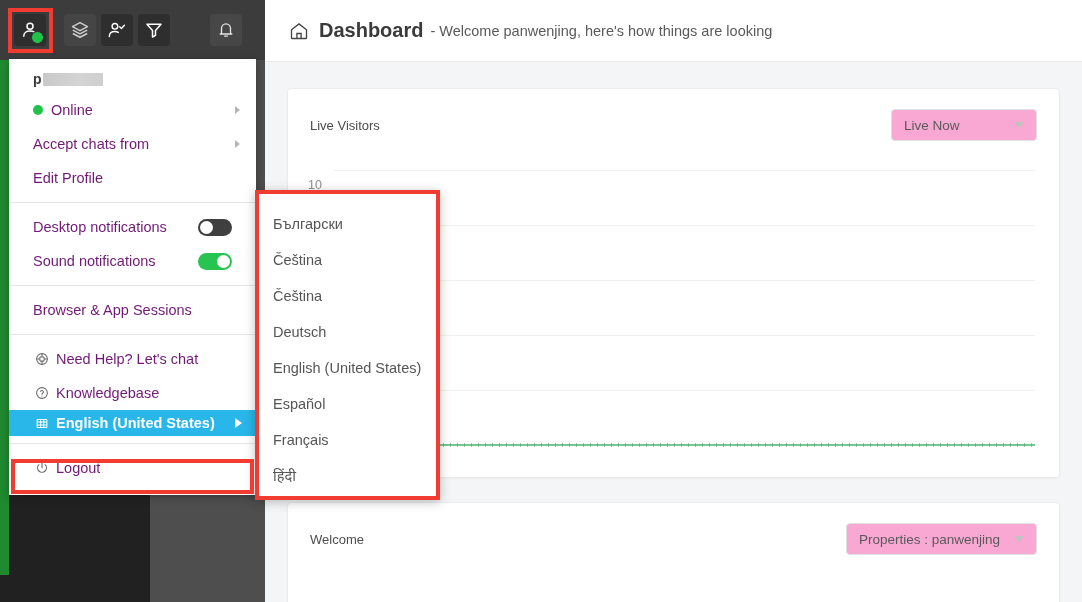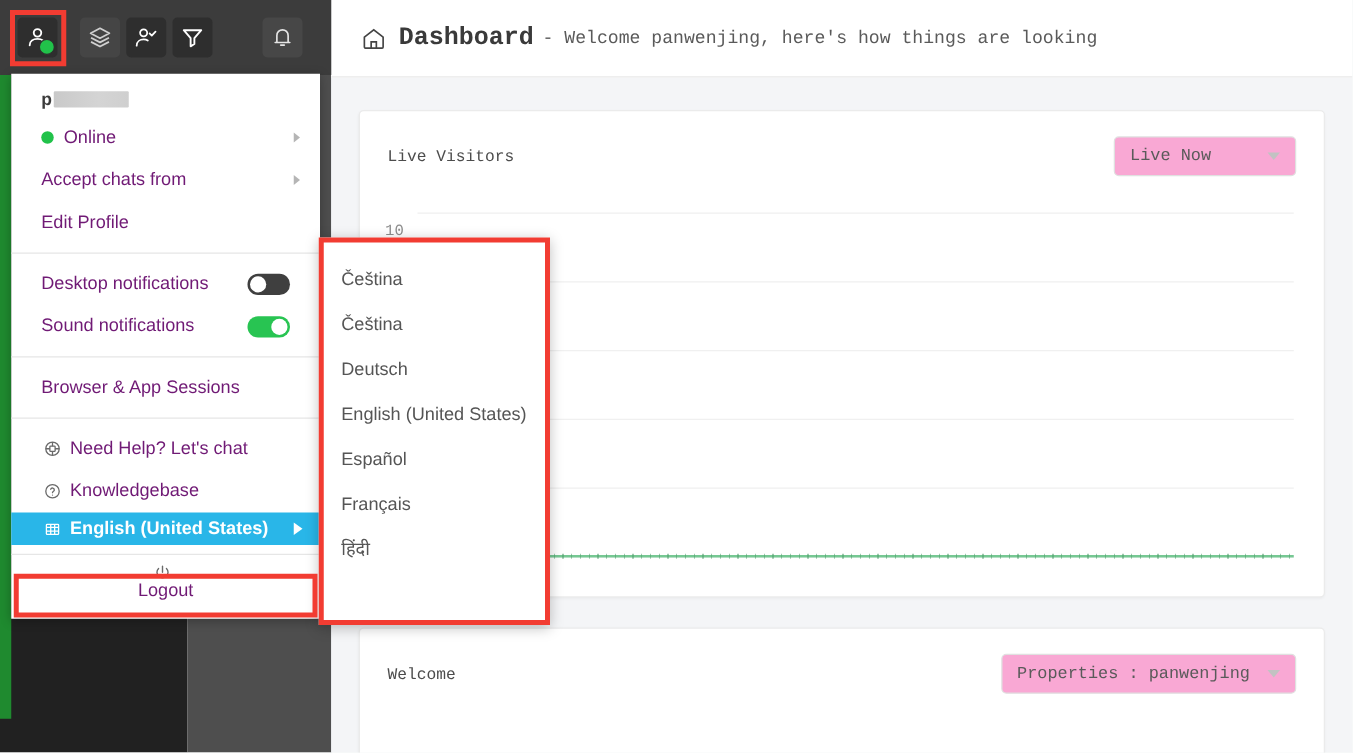--- a/index.html
+++ b/index.html
@@ -61,21 +61,21 @@
   .redbox-lang{left:11px;top:459px;width:243px;height:35px;}
 
   
   .submenu{position:absolute;left:255px;top:190px;width:185px;height:310px;background:#ffffff;
            box-shadow:0 2px 10px rgba(0,0,0,.25);box-sizing:border-box;}
   .submenu-inner{padding:16px 0 0 18px;}
   .lang{height:36px;line-height:36px;font-size:14.5px;color:#555;white-space:nowrap;}
   .redbox-sub{left:255px;top:190px;width:185px;height:310px;}
 
   
-  .main{position:absolute;left:265px;top:0;width:817px;height:602px;background:#f4f5f7;font-family:Liberation Mono, monospace;}
+  .main{position:absolute;left:265px;top:0;width:817px;height:602px;background:#f4f5f7;}
   .topbar{height:62px;background:#ffffff;border-bottom:1px solid #e9e9e9;
           display:flex;align-items:center;padding-left:24px;box-sizing:border-box;}
   .home-icon{margin-right:10px;display:flex;align-items:center;}
   .page-title{font-size:20px;font-weight:bold;color:#3a3a3a;}
   .page-sub{font-size:14.5px;color:#5a5a5a;margin-left:7px;}
 
   .card{background:#ffffff;border:1px solid #ebebeb;border-radius:4px;
         box-shadow:0 1px 2px rgba(0,0,0,.04);margin:26px 22px 0 22px;}
   .card-head{display:flex;align-items:center;justify-content:space-between;
              padding:20px 22px 0 22px;}
@@ -258,33 +258,34 @@
           <rect x="3" y="4.5" width="18" height="15" rx="1.2"></rect>
           <path d="M3 9.2h18M3 14.6h18M9.4 4.5v15M15.2 4.5v15"></path>
         </svg>
       </span>
       <span class="lbl" style="font-weight:bold;">English (United States)</span>
       <span class="arrow"></span>
     </div>
 
     <div class="sep"></div>
 
-    <div class="mi" style="margin-bottom:10px;flex-direction:column;">
+    <div class="mi" style="margin-bottom:10px;">
       <span class="mi-icon">
         <svg width="14" height="14" viewBox="0 0 24 24" fill="none" stroke="#6a6a6a" stroke-width="1.9" stroke-linecap="round">
           <path d="M12 3.2v8.4"></path>
           <path d="M6.6 6.4a7.6 7.6 0 1 0 10.8 0"></path>
         </svg>
       </span>
       <span class="lbl">Logout</span>
     </div>
   </div>
 
   <div class="submenu">
     <div class="submenu-inner">
+      <div class="lang">Български</div>
       <div class="lang">Čeština</div>
       <div class="lang">Čeština</div>
       <div class="lang">Deutsch</div>
       <div class="lang">English (United States)</div>
       <div class="lang">Español</div>
       <div class="lang">Français</div>
       <div class="lang">हिंदी</div>
     </div>
   </div>
 

